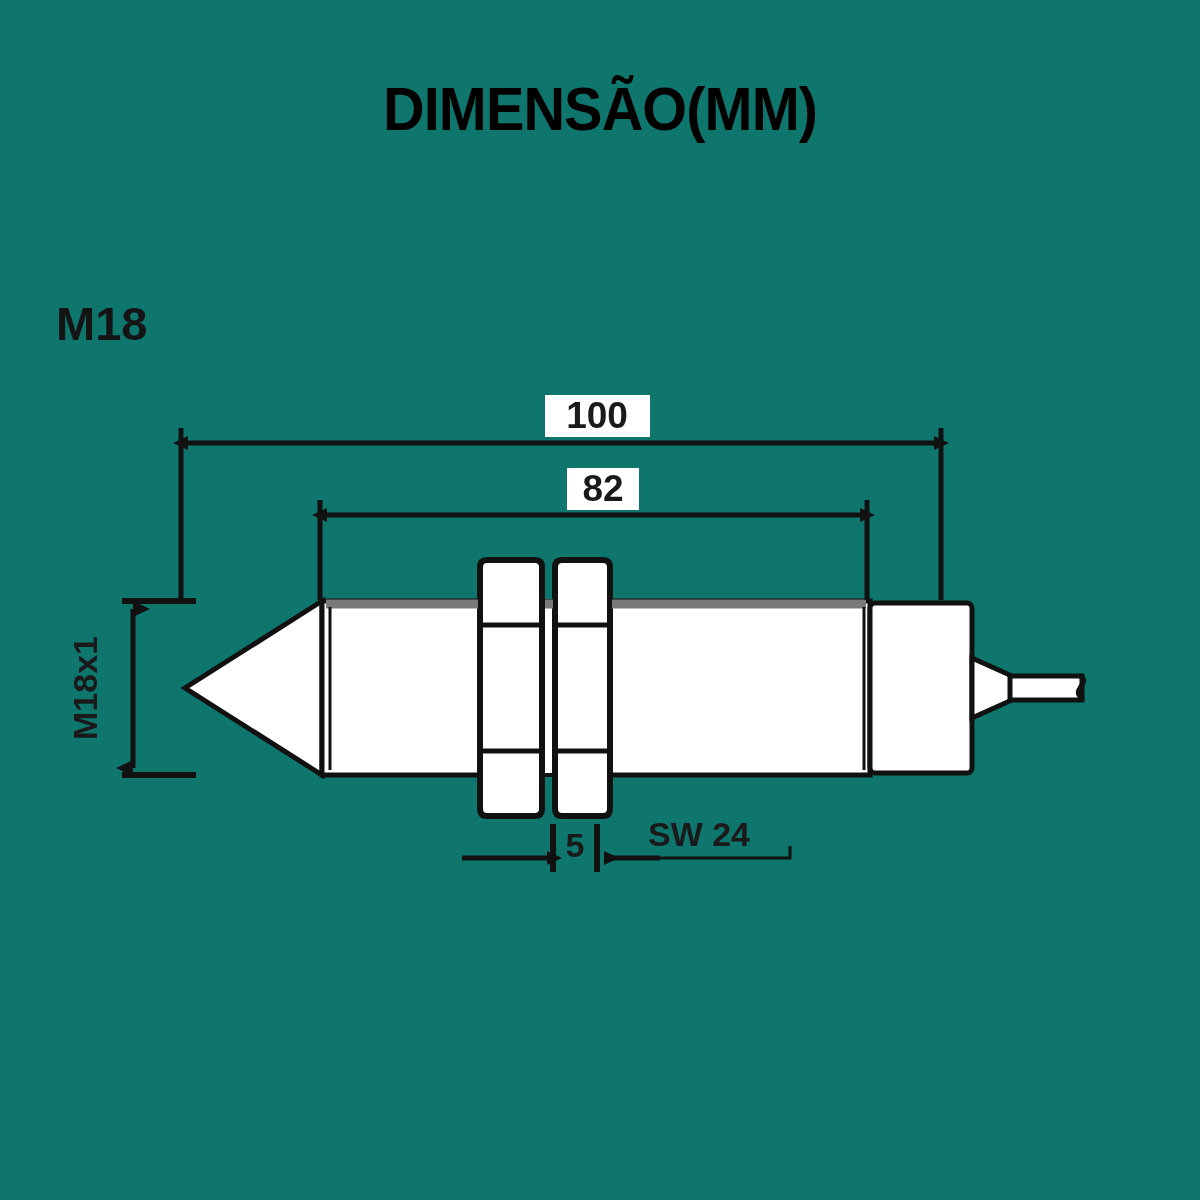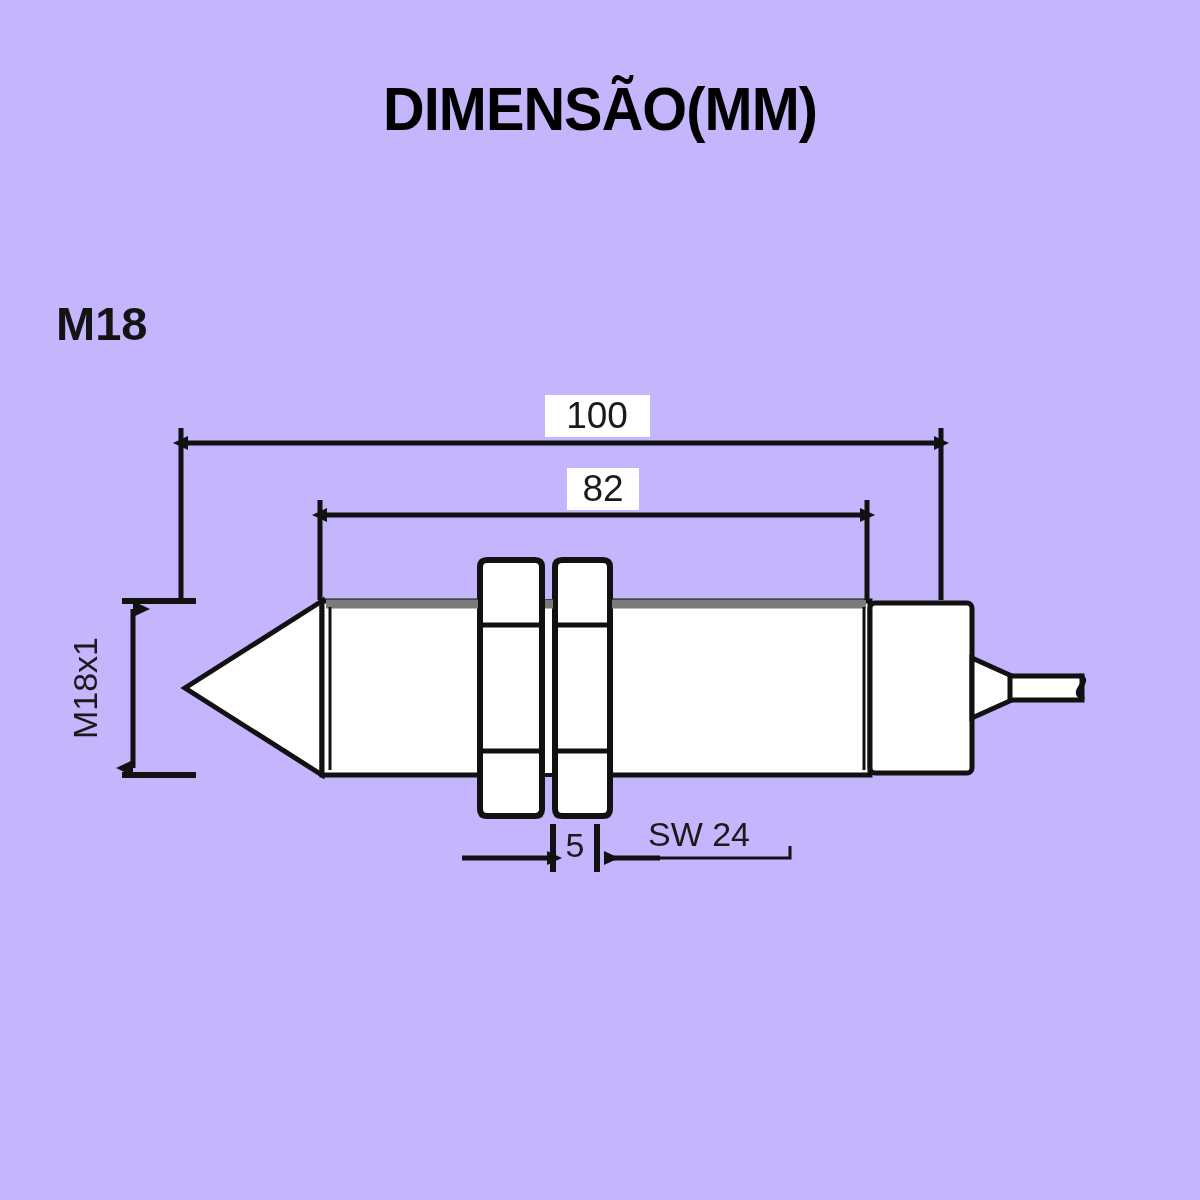--- a/index.html
+++ b/index.html
@@ -12,21 +12,21 @@
     height: 1200px;
     font-family: "Liberation Sans", sans-serif;
     color: #111111;
     overflow: hidden;
     position: relative;
   }
   #root {
     position: relative;
     width: 1200px;
     height: 1200px;
-    background: #c4b5fd;
+    background: #0f766e;
   }
   .page-title {
     position: absolute;
     left: 0;
     top: 78px;
     width: 1200px;
     text-align: center;
     font-family: "Liberation Sans", sans-serif;
     font-weight: 700;
     font-size: 62px;
@@ -47,20 +47,21 @@
     line-height: 1;
     color: #141414;
     white-space: nowrap;
   }
   .drawing-wrap {
     position: absolute;
     left: 0;
     top: 0;
     width: 1200px;
     height: 1200px;
+    font-weight: bold;
   }
   svg.drawing {
     display: block;
     width: 1200px;
     height: 1200px;
   }
   text.dim {
     font-family: "Liberation Sans", sans-serif;
     font-size: 37px;
     fill: #1a1a1a;

